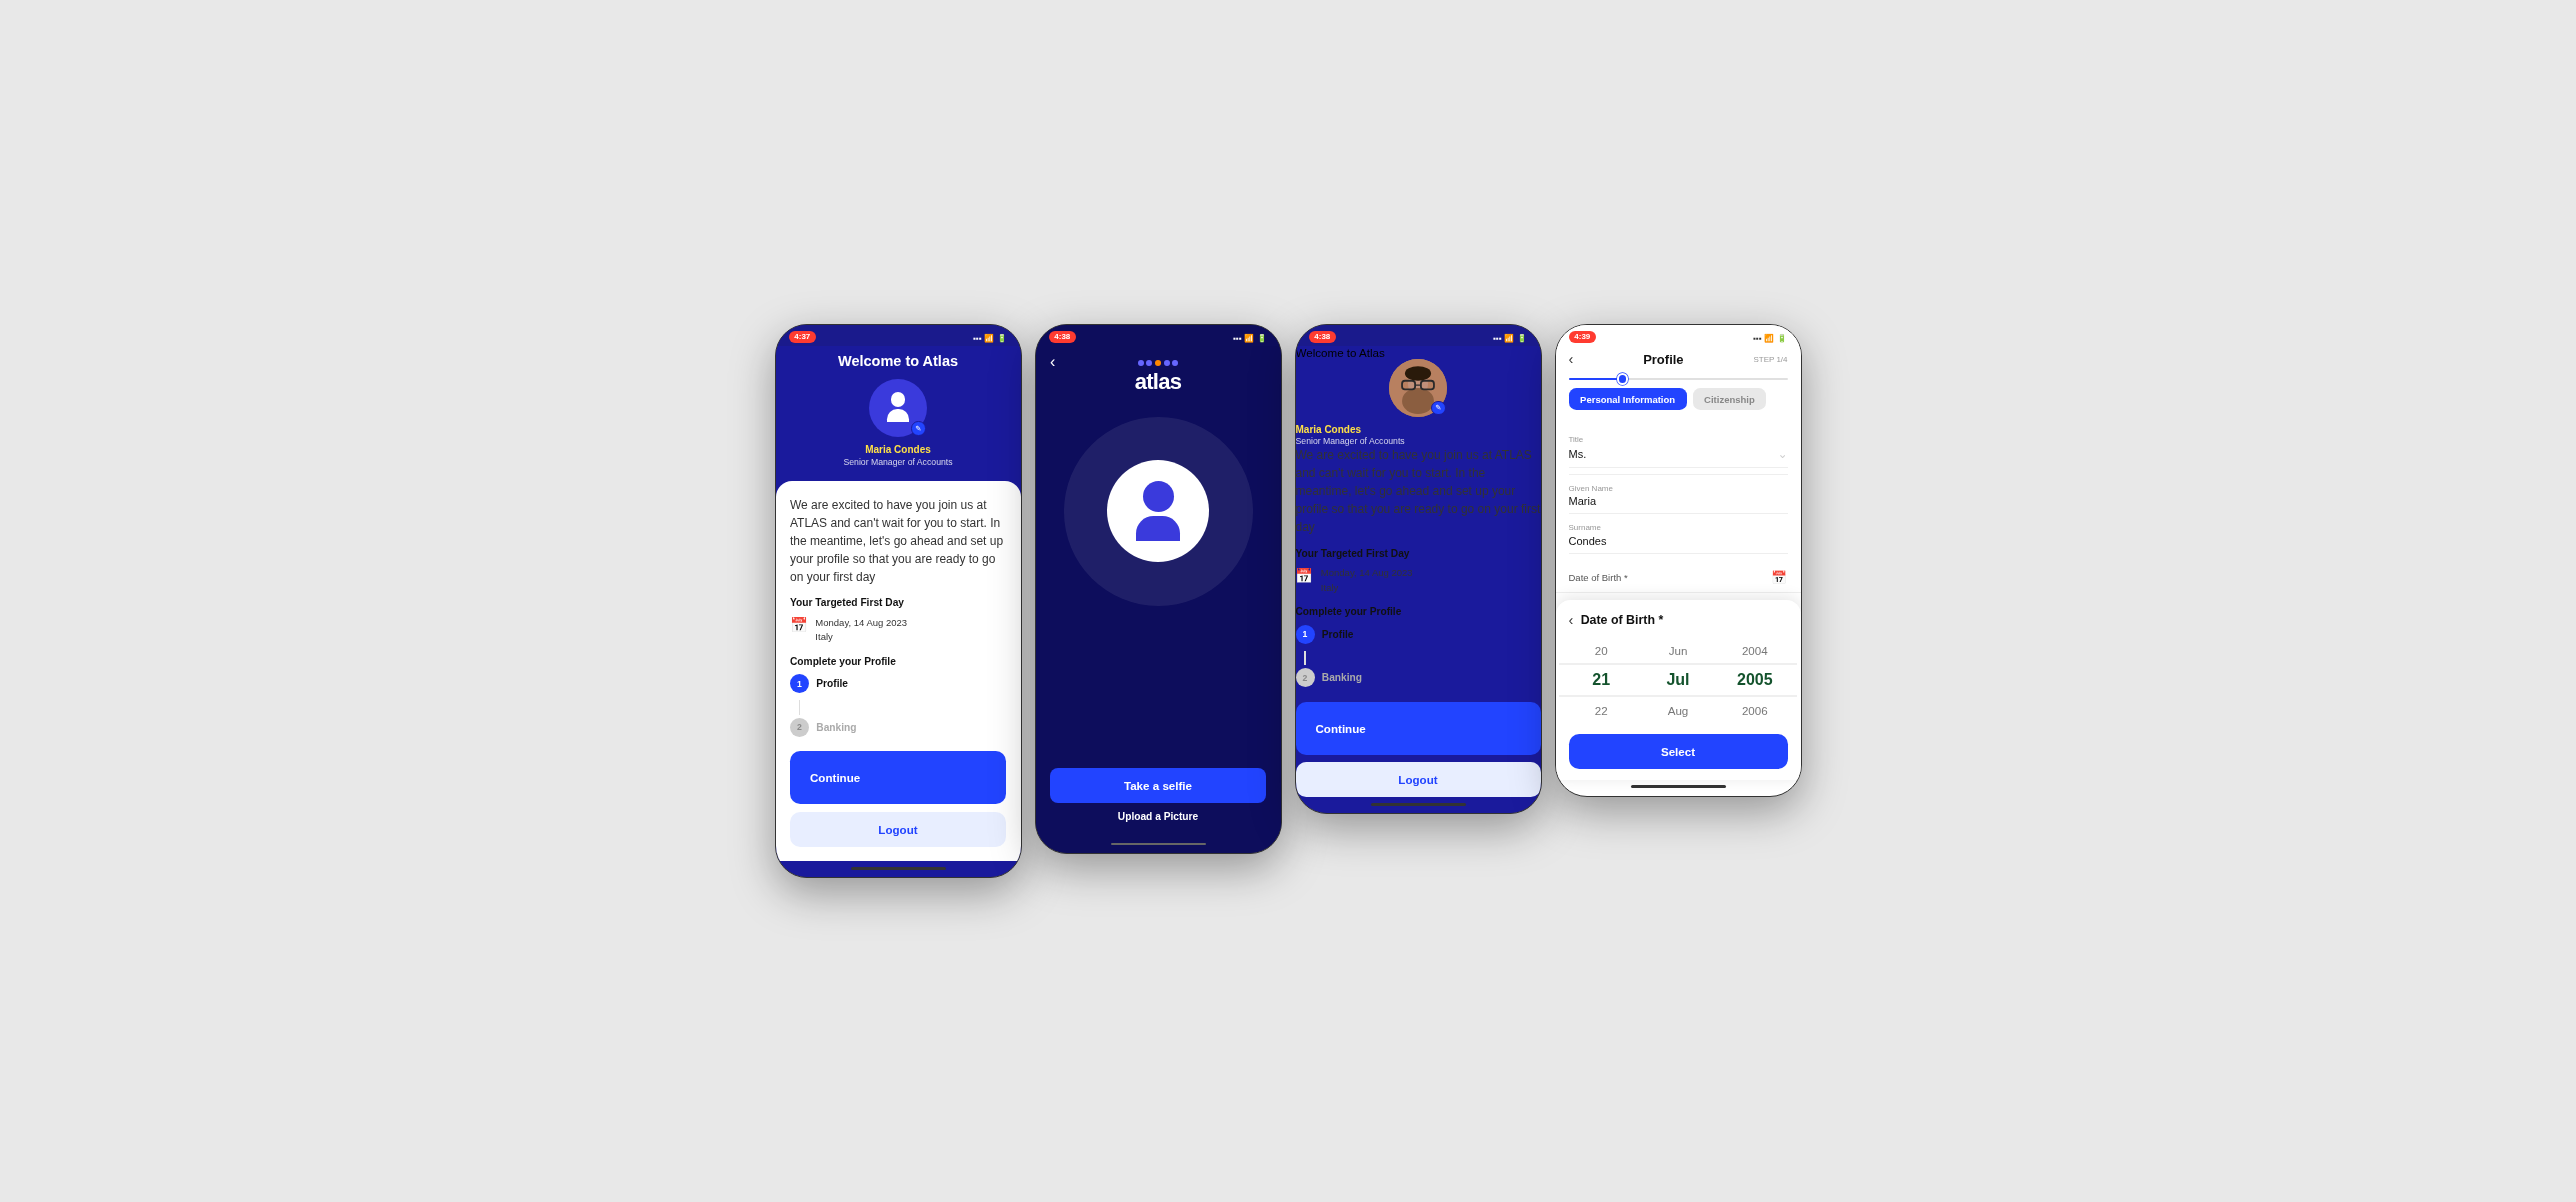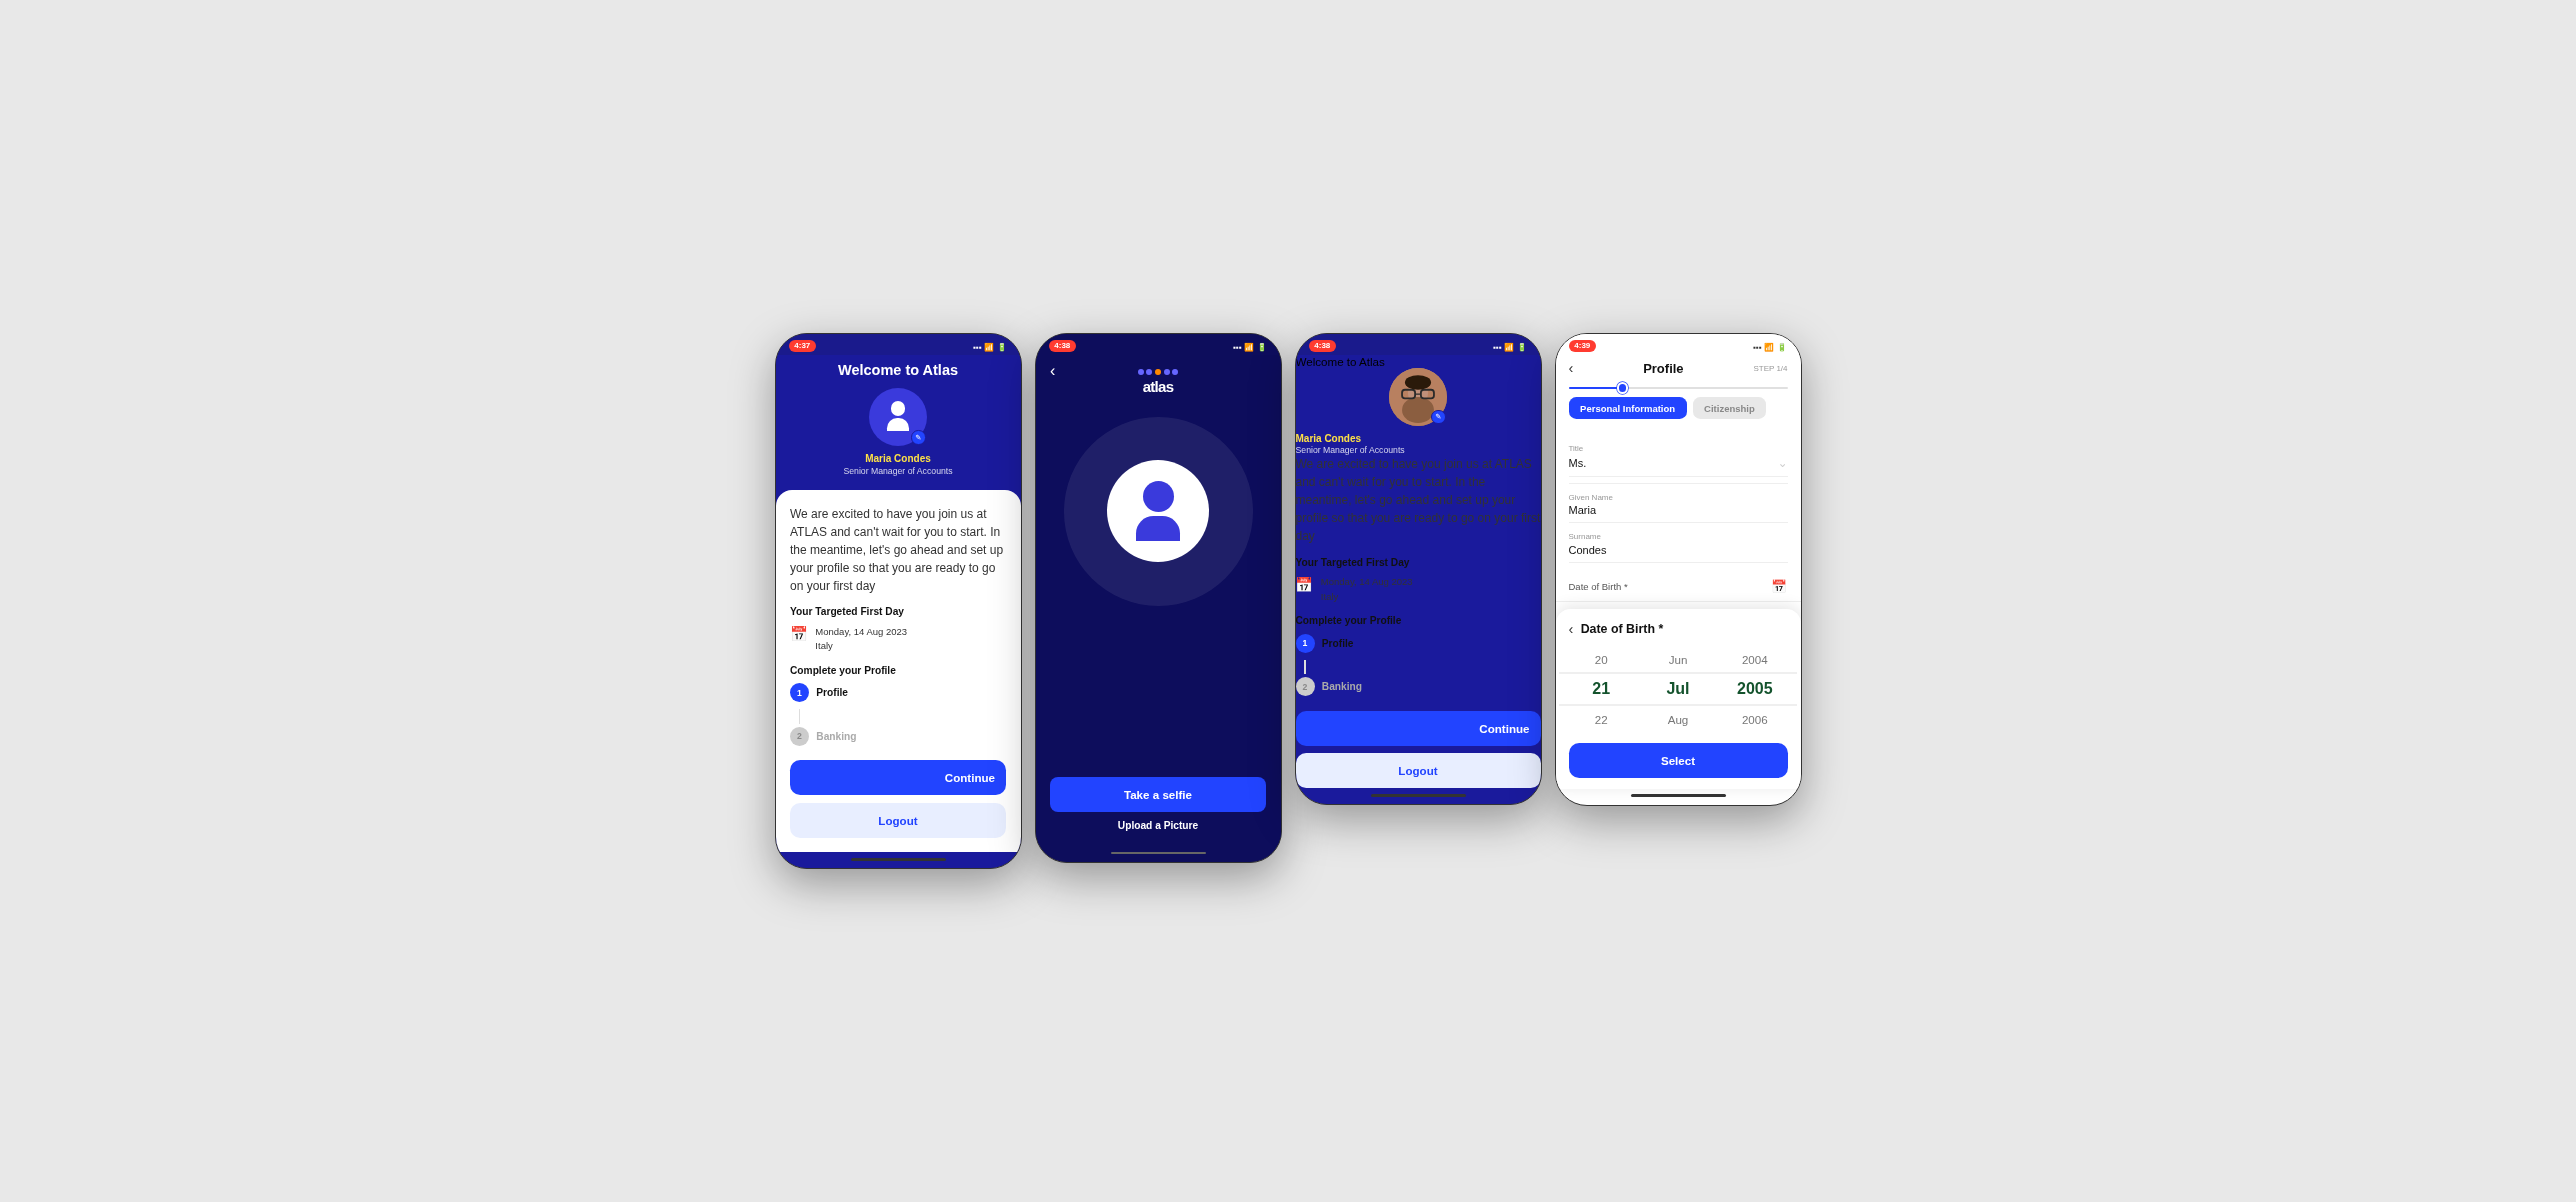--- a/index.html
+++ b/index.html
@@ -182,30 +182,30 @@
     .step-label { font-size: 10.2px; font-weight: 600; color: #111; }
     .step-connector {
       width: 1.5px;
       height: 14.5px;
       background: #ddd;
       margin-left: 8.7px;
       margin-bottom: 2.9px;
     }
     .btn-primary {
       width: 100%;
-      padding: 11px;
+      padding: 20px;
       border-radius: 10.2px;
       background: #2244ff;
       color: #fff;
       font-size: 11.6px;
       font-weight: 600;
       border: none;
       cursor: pointer;
       margin-bottom: 7.3px;
-      text-align: right;
+      text-align: left;
     }
     .btn-outline {
       width: 100%;
       padding: 11px;
       border-radius: 10.2px;
       background: #e8eeff;
       color: #2244ff;
       font-size: 11.6px;
       font-weight: 600;
       border: none;
@@ -251,21 +251,21 @@
       margin-bottom: 2.9px;
     }
     .dot {
       width: 5.8px;
       height: 5.8px;
       border-radius: 50%;
       background: #6666ff;
     }
     .dot.orange { background: #ff8800; }
     .atlas-wordmark {
-      font-size: 15px;
+      font-size: 22px;
       font-weight: 800;
       color: #fff;
       letter-spacing: -0.7px;
     }
     .circle-bg {
       width: 189px;
       height: 189px;
       border-radius: 50%;
       background: rgba(255,255,255,0.08);
       display: flex;

